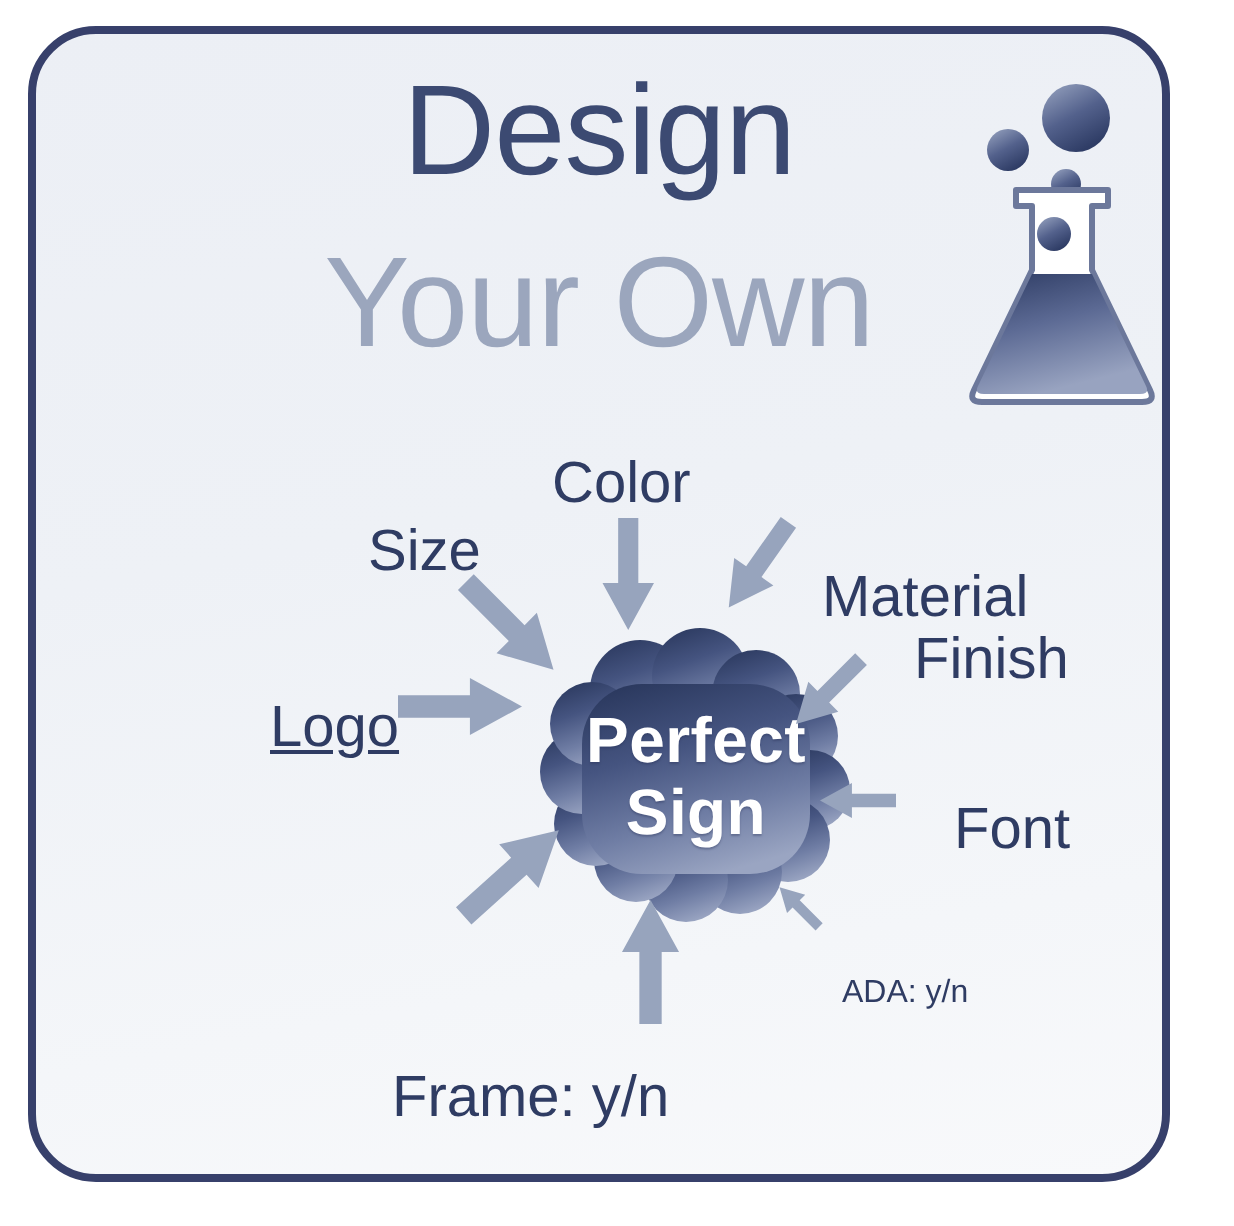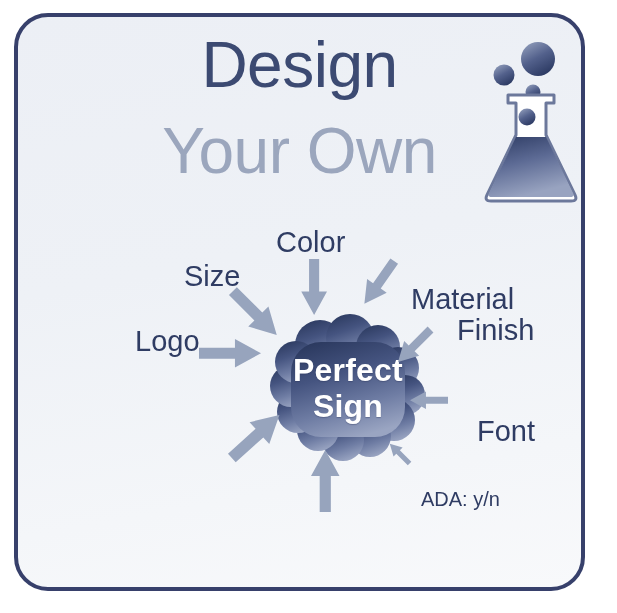--- a/index.html
+++ b/index.html
@@ -97,24 +97,24 @@
     color: #2f3c63;
     font-size: 29px;
     font-weight: 400;
     white-space: nowrap;
     line-height: 1;
   }
   #label-size      { left: 166px; top: 245px; }
   #label-color     { left: 258px; top: 211px; text-align: right; }
   #label-material  { left: 393px; top: 228px; margin-top: 40px; }
   #label-finish    { left: 439px; top: 299px; }
-  #label-logo      { left: 117px; top: 310px; }
-  #label-font      { left: 459px; top: 400px; }
+  #label-logo      { left: 117px; top: 333px; text-decoration: underline; }
+  #label-font      { left: 459px; top: 384px; }
   #label-insert    { left: 46px;  top: 437px; }
-  #label-ada       { left: 403px; top: 472px; font-size: 20px; }
+  #label-ada       { left: 403px; top: 472px; font-size: 16px; }
   #label-frame     { left: 178px; top: 518px; }
 
   
   #arrow-layer {
     position: absolute;
     left: 0; top: 0;
     width: 617px;
     height: 613px;
     pointer-events: none;
   }
@@ -187,20 +187,21 @@
       <div>Sign</div>
     </div>
 
     <div class="spoke-label" id="label-size">Size</div>
     <div class="spoke-label" id="label-color">Color</div>
     <div class="spoke-label" id="label-material">Material</div>
     <div class="spoke-label" id="label-finish">Finish</div>
     <div class="spoke-label" id="label-logo">Logo</div>
     <div class="spoke-label" id="label-font">Font</div>
     <div class="spoke-label" id="label-ada">ADA: y/n</div>
+    <div class="spoke-label" id="label-frame">Frame: y/n</div>
 
   </div>
 
   <svg id="arrow-layer" viewBox="0 0 617 613">
     <defs>
 
       <g id="blockArrow">
         <path d="M0 14 L58 14 L58 0 L100 23 L58 46 L58 32 L0 32 Z"></path>
       </g>
     </defs>

